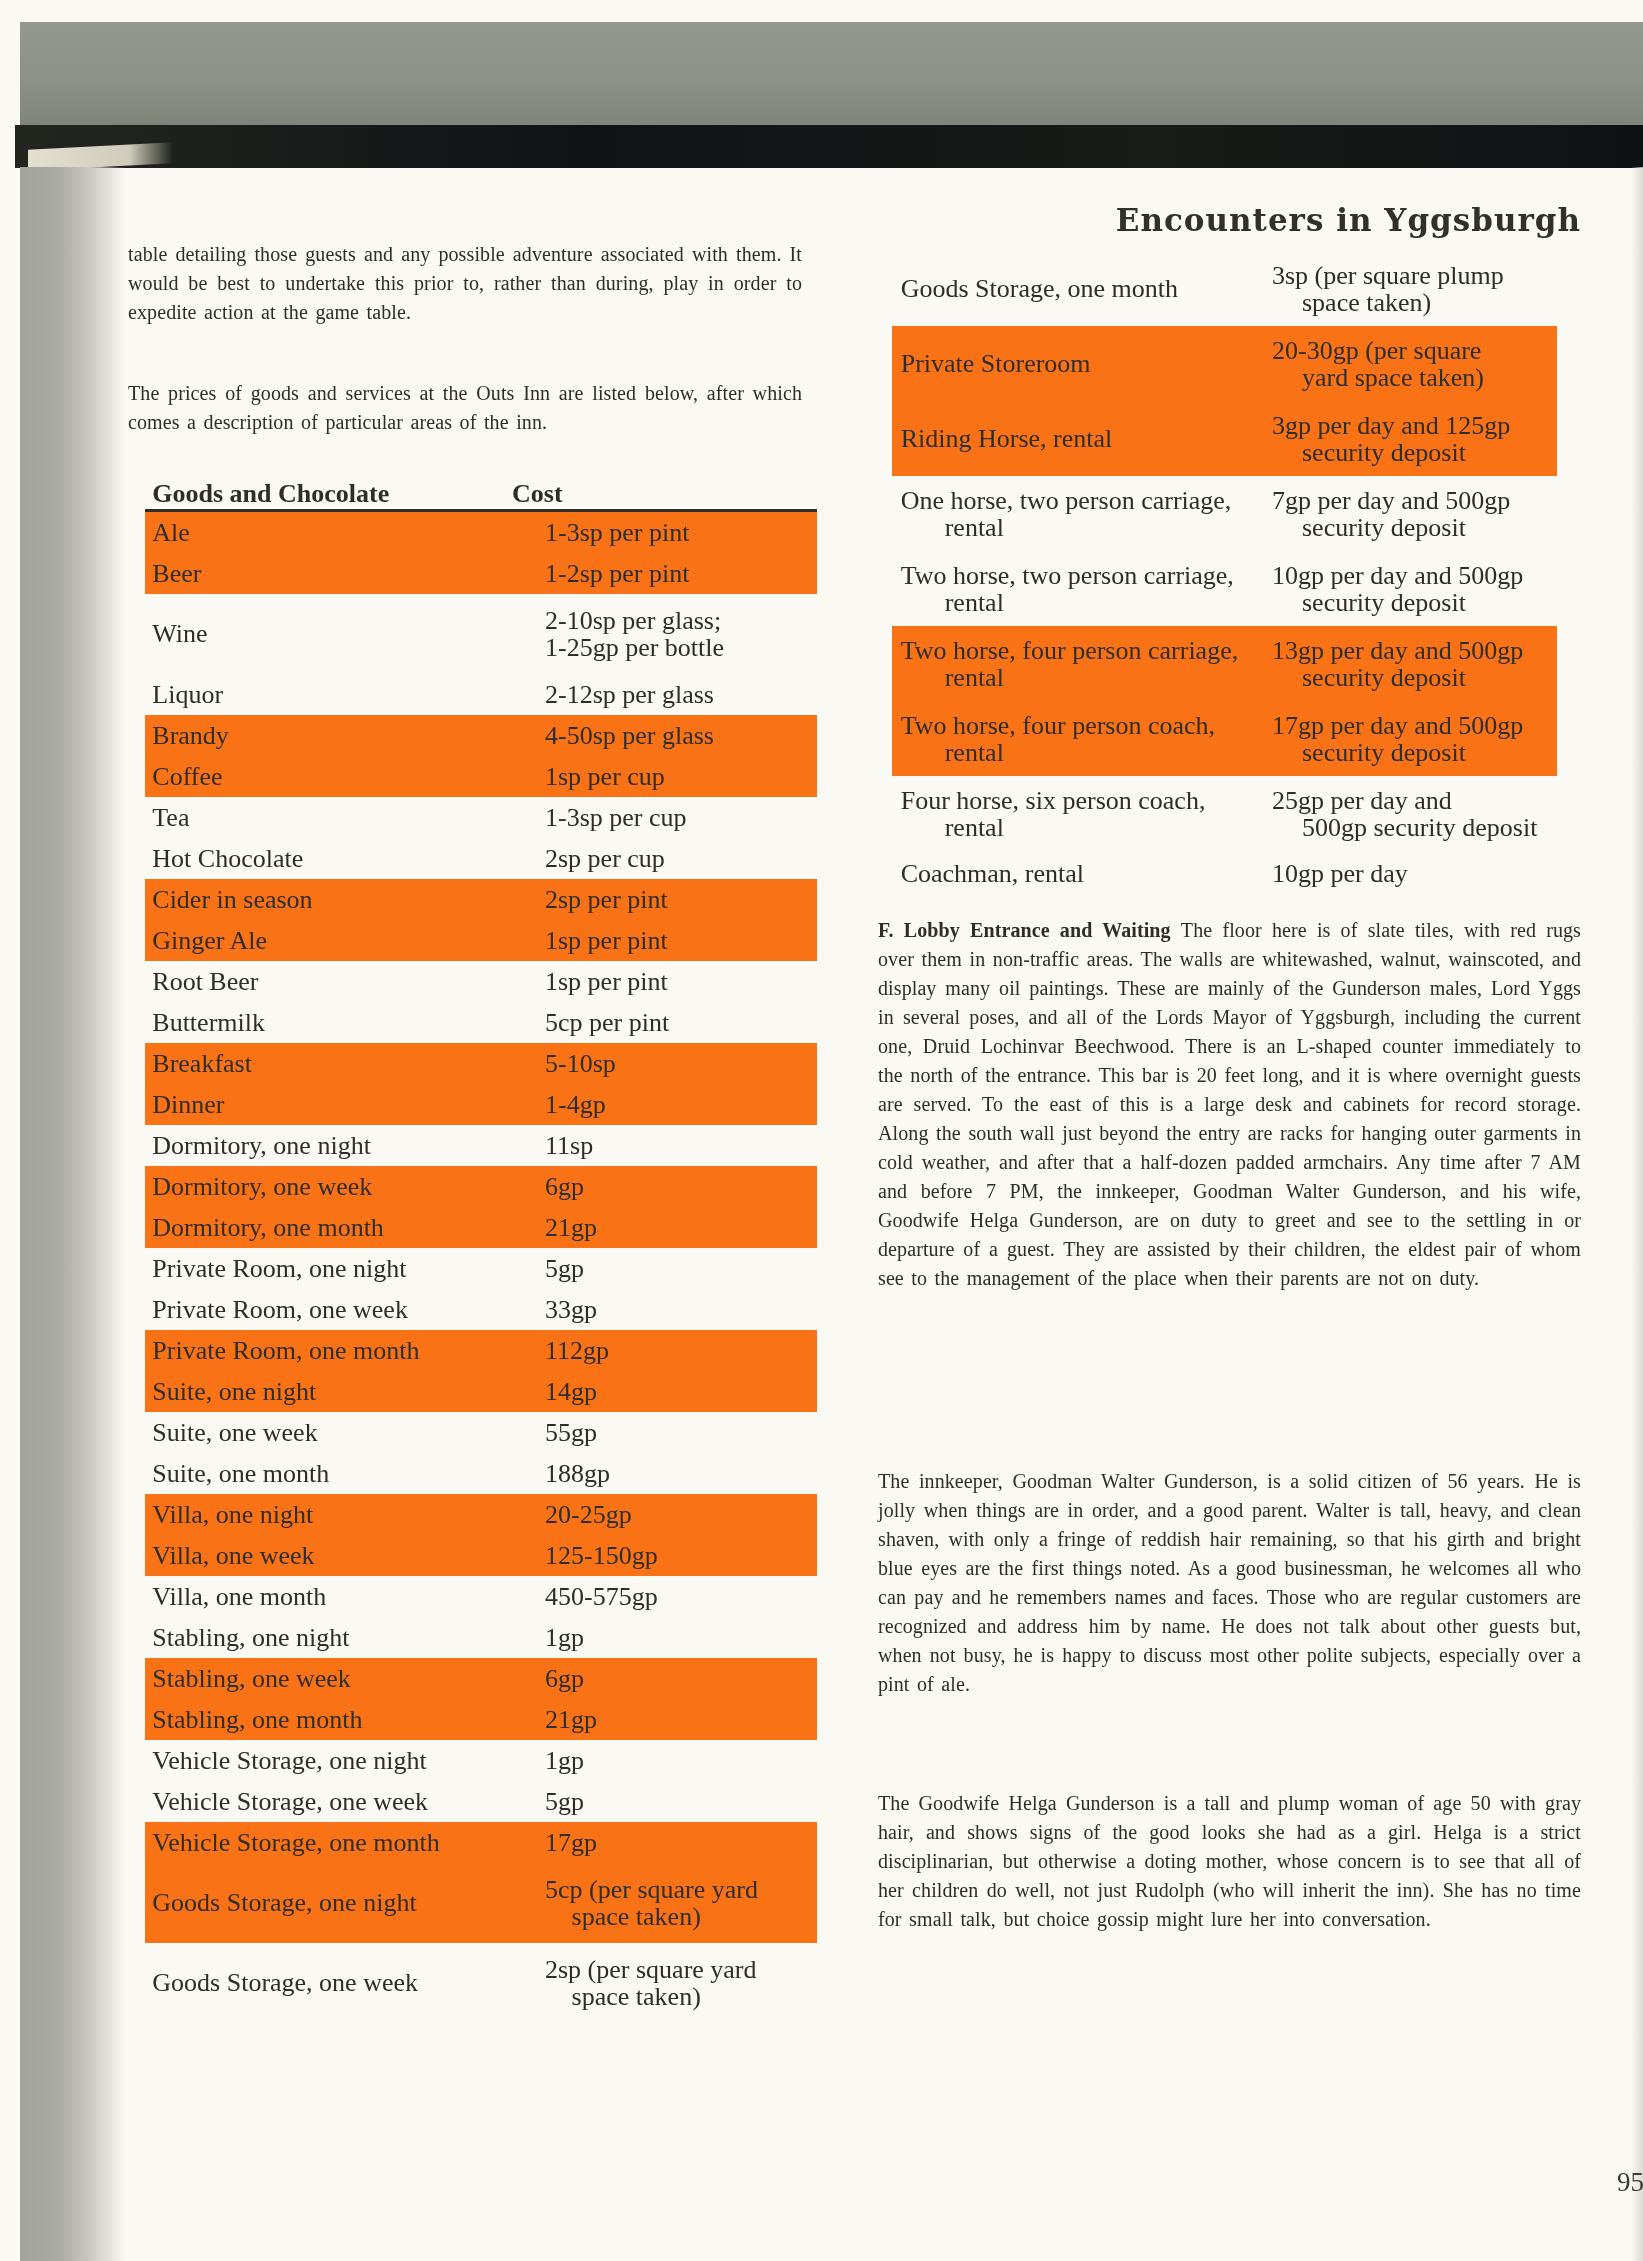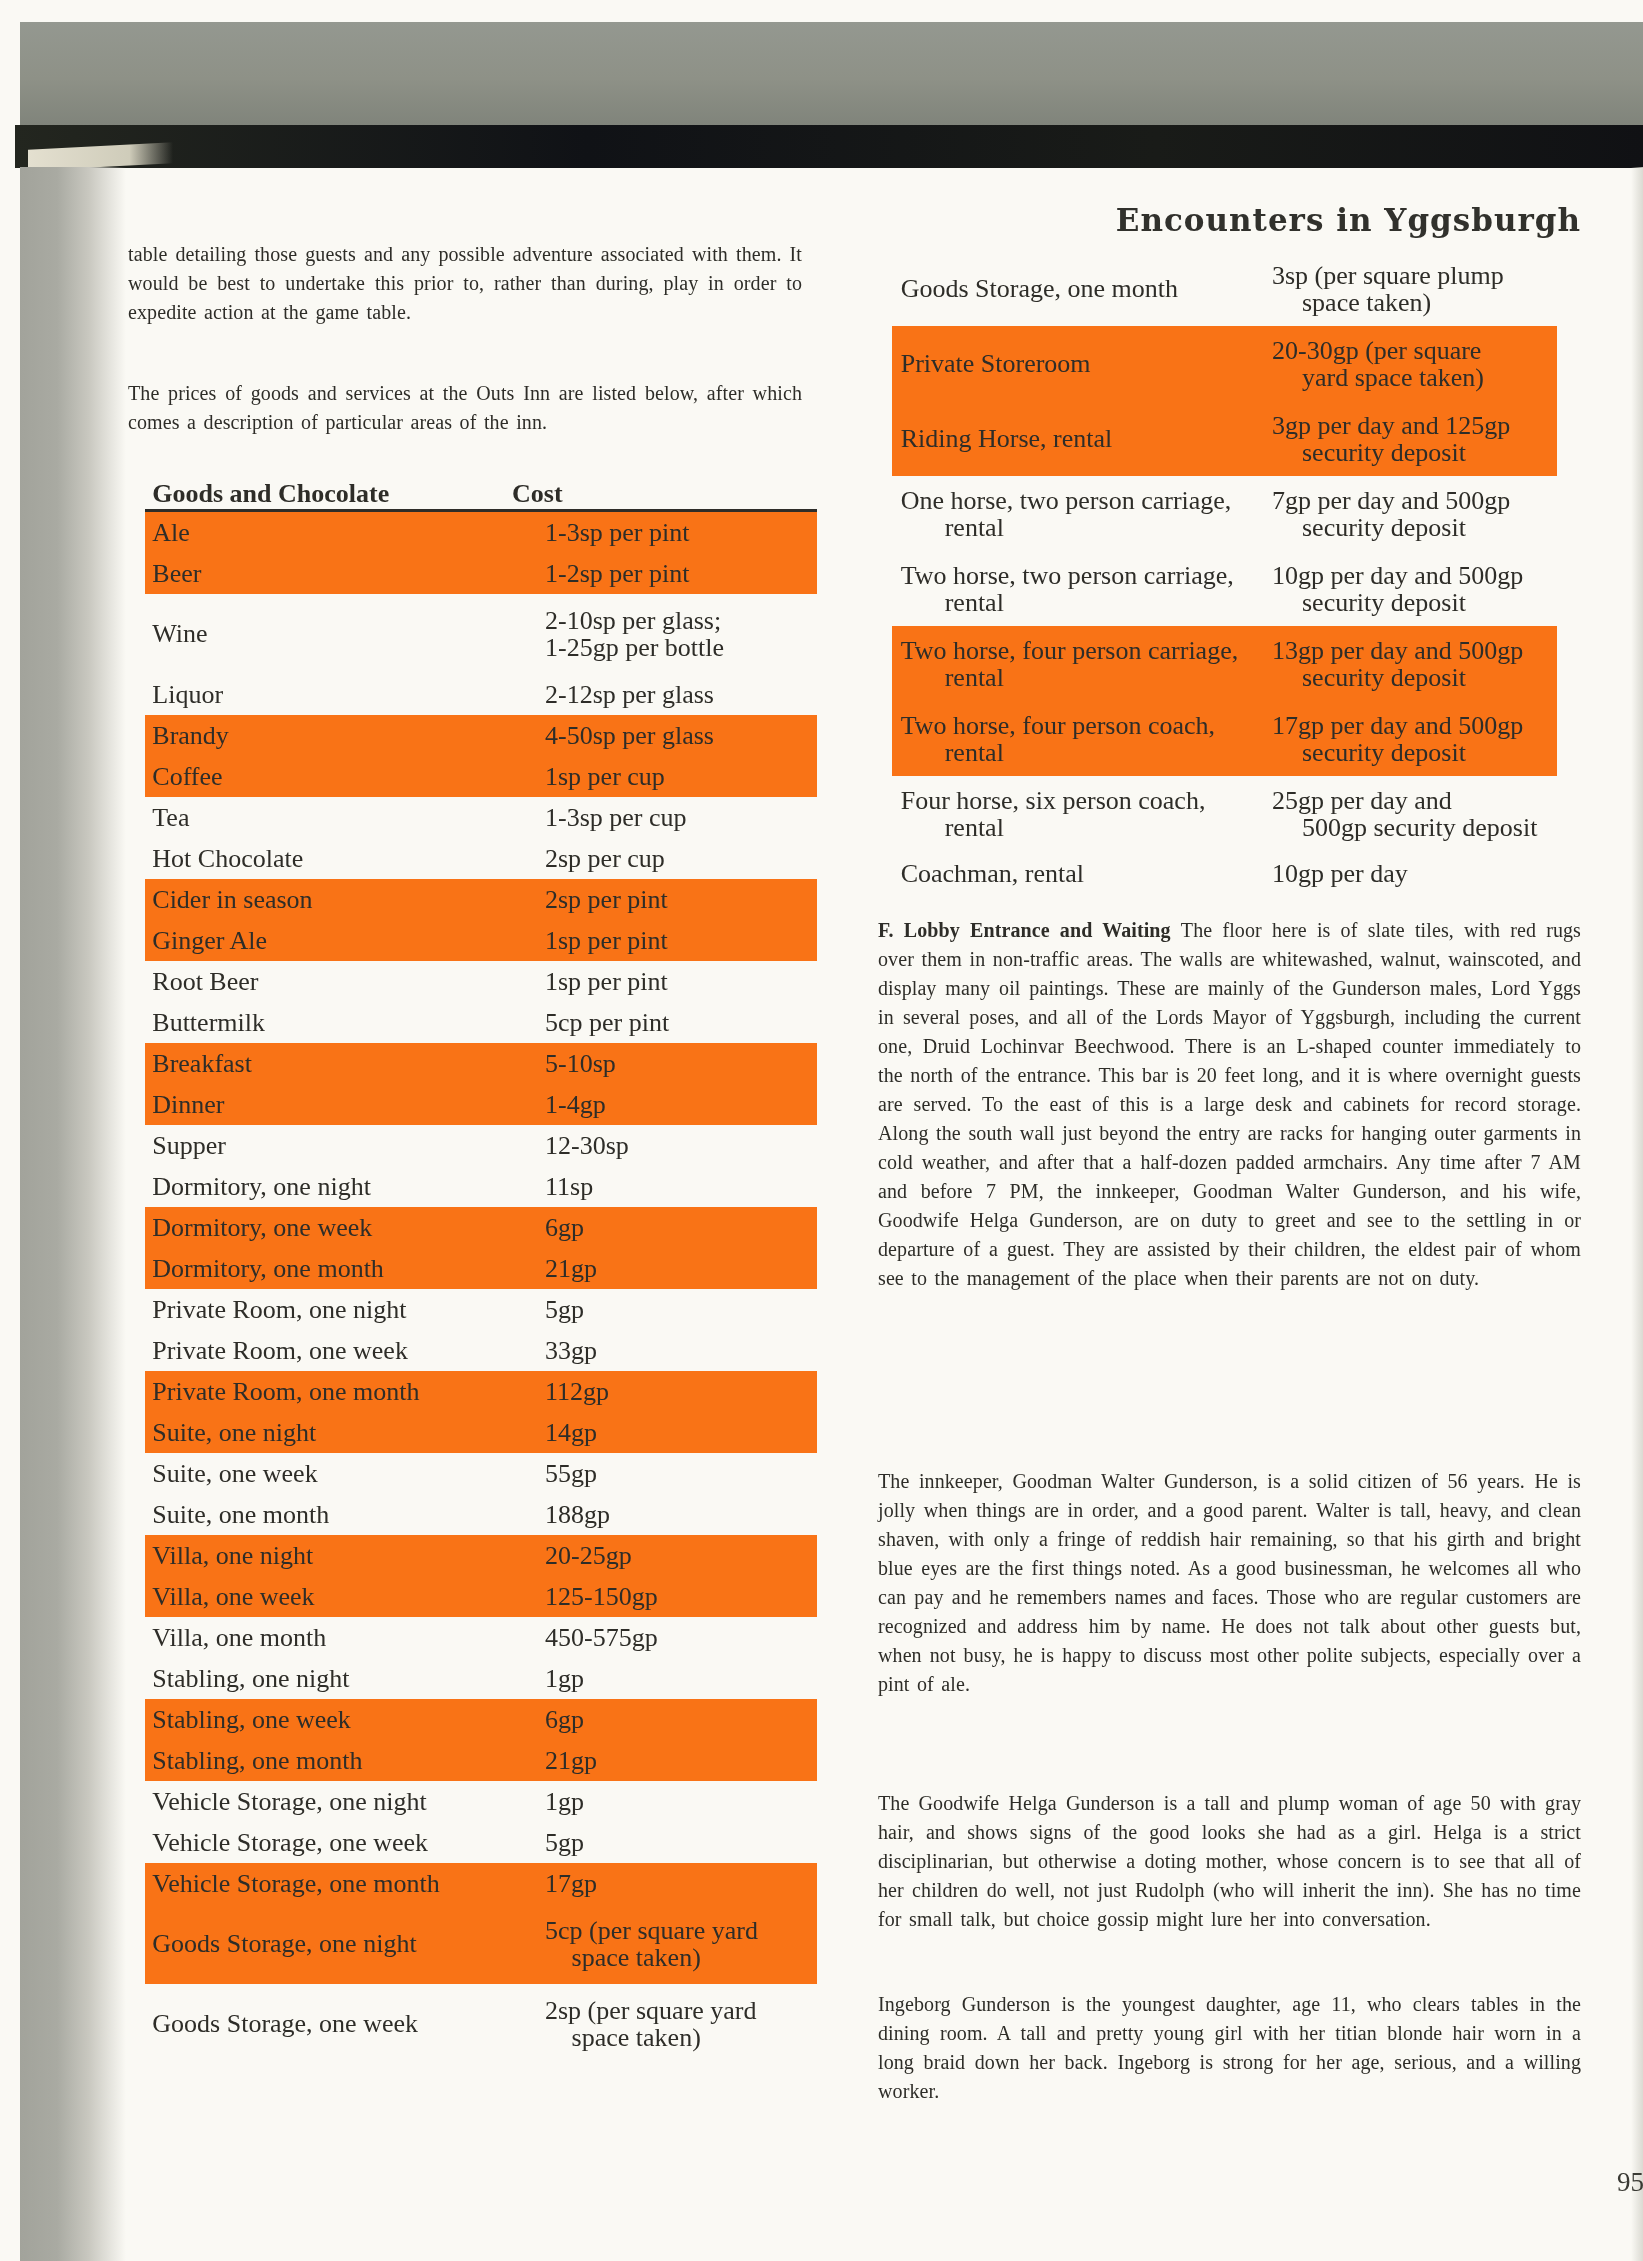--- a/index.html
+++ b/index.html
@@ -251,30 +251,20 @@
             <span class="l1">Dinner</span>
 
           </span>
           <span class="cell cost">
             <span class="l1 cost-l1">1-4gp</span>
 
           </span>
         </div>
         <div class="row">
           <span class="cell item">
-            <span class="l1">Supper</span>
-
-          </span>
-          <span class="cell cost">
-            <span class="l1 cost-l1">12-30sp</span>
-
-          </span>
-        </div>
-        <div class="row">
-          <span class="cell item">
             <span class="l1">Dormitory, one night</span>
 
           </span>
           <span class="cell cost">
             <span class="l1 cost-l1">11sp</span>
 
           </span>
         </div>
         <div class="row shaded">
           <span class="cell item">
@@ -564,18 +554,17 @@
         </div>
       </div>
   </div>
 
   <p class="para col-right p-lobby">
     <span class="lead">F. Lobby Entrance and Waiting </span>
     <span>The floor here is of slate tiles, with red rugs over them in non-traffic areas. The walls are whitewashed, walnut, wainscoted, and display many oil paintings. These are mainly of the Gunderson males, Lord Yggs in several poses, and all of the Lords Mayor of Yggsburgh, including the current one, Druid Lochinvar Beechwood. There is an L-shaped counter immediately to the north of the entrance. This bar is 20 feet long, and it is where overnight guests are served. To the east of this is a large desk and cabinets for record storage. Along the south wall just beyond the entry are racks for hanging outer garments in cold weather, and after that a half-dozen padded armchairs. Any time after 7 AM and before 7 PM, the innkeeper, Goodman Walter Gunderson, and his wife, Goodwife Helga Gunderson, are on duty to greet and see to the settling in or departure of a guest. They are assisted by their children, the eldest pair of whom see to the management of the place when their parents are not on duty.</span>
   </p>
   <p class="para col-right p-walter">The innkeeper, Goodman Walter Gunderson, is a solid citizen of 56 years. He is jolly when things are in order, and a good parent. Walter is tall, heavy, and clean shaven, with only a fringe of reddish hair remaining, so that his girth and bright blue eyes are the first things noted. As a good businessman, he welcomes all who can pay and he remembers names and faces. Those who are regular customers are recognized and address him by name. He does not talk about other guests but, when not busy, he is happy to discuss most other polite subjects, especially over a pint of ale.</p>
   <p class="para col-right p-helga">The Goodwife Helga Gunderson is a tall and plump woman of age 50 with gray hair, and shows signs of the good looks she had as a girl. Helga is a strict disciplinarian, but otherwise a doting mother, whose concern is to see that all of her children do well, not just Rudolph (who will inherit the inn). She has no time for small talk, but choice gossip might lure her into conversation.</p>
-  <p class="para col-right p-ingeborg">Ingeborg Gunderson is the youngest daughter, age 11, who clears tables in the dining room. A tall and pretty young girl with her titian blonde hair worn in a long braid down her back. Ingeborg is strong for her age, serious, and a willing worker.</p>
 
   <div class="page-number">95</div>
 
 </div>
 
 
 </body></html>

